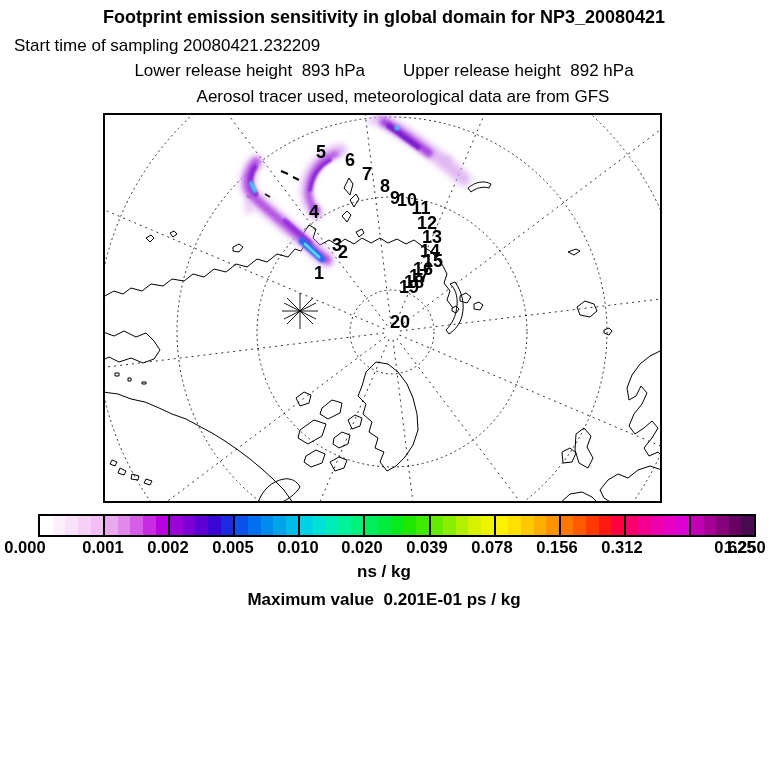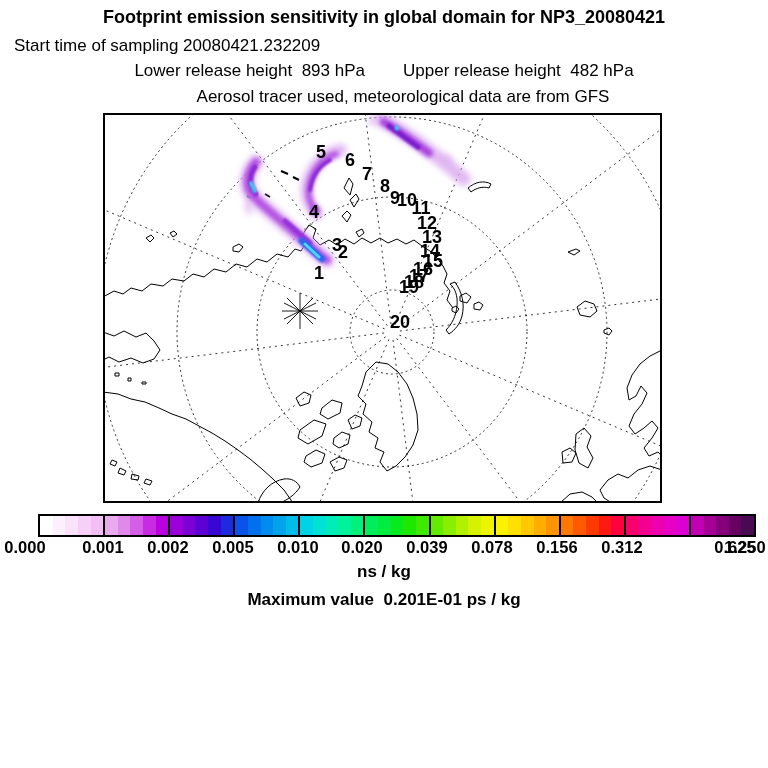--- a/index.html
+++ b/index.html
@@ -28,21 +28,21 @@
 </style>
 </head>
 <body>
 
 <div class="hdr title">Footprint emission sensitivity in global domain for NP3_20080421</div>
 <div class="row between line2">
   <span>Start time of sampling 20080421.232209</span>
 </div>
 <div class="row center line3">
   <span>Lower release height  893 hPa</span>
-  <span>Upper release height  482 hPa</span>
+  <span>Upper release height  892 hPa</span>
 </div>
 <div class="hdr line4" style="top:87px;font-size:17px;">Aerosol tracer used, meteorological data are from GFS</div>
 
 <svg id="map" viewBox="103 113 559 390" xmlns="http://www.w3.org/2000/svg">
   <defs>
     <clipPath id="frame">
         <rect x="104" y="114" width="557" height="388"></rect>
       </clipPath>
     <filter id="b05" x="-50%" y="-50%" width="200%" height="200%">
         <feGaussianBlur stdDeviation="0.5"></feGaussianBlur>

